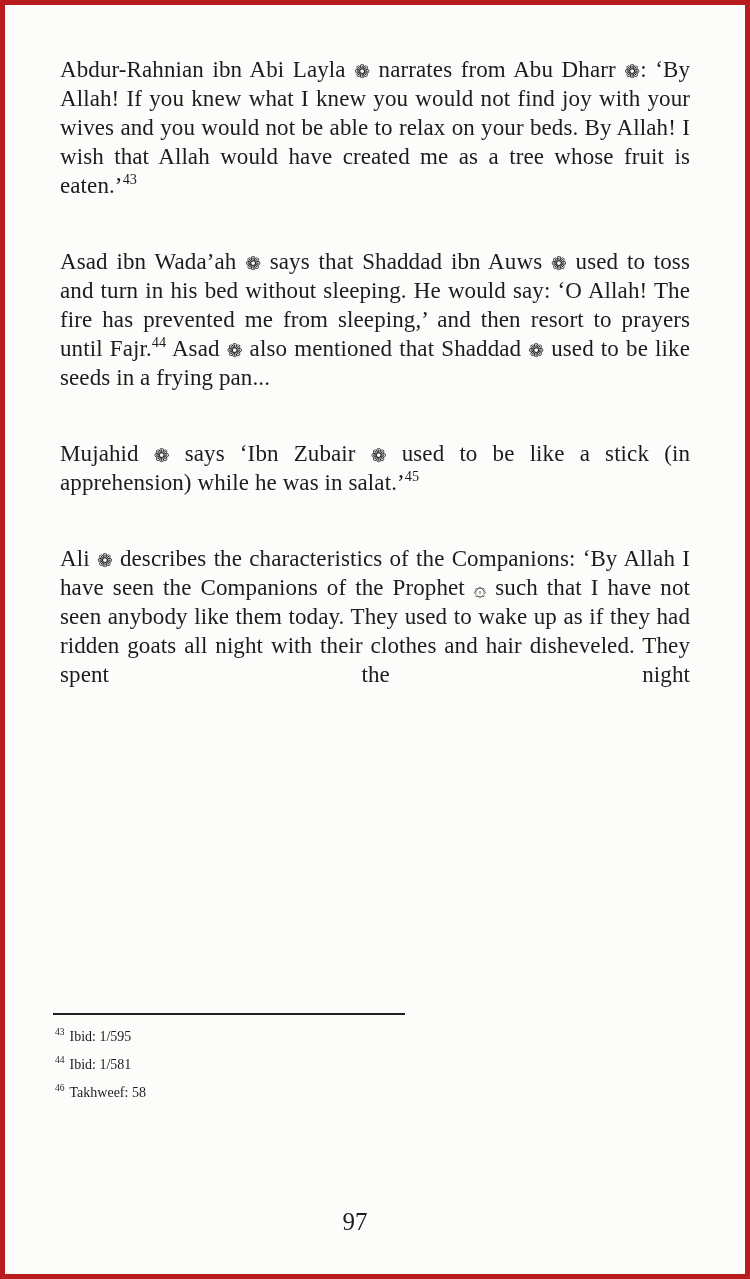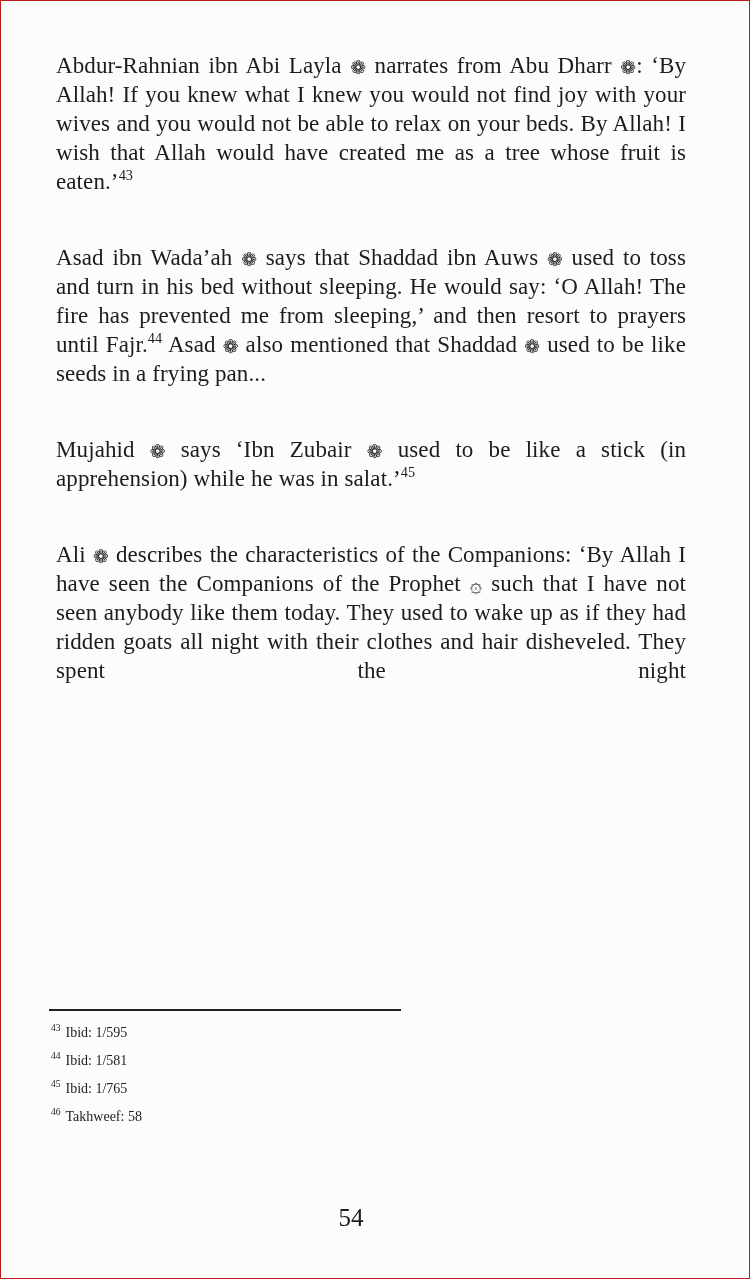--- a/index.html
+++ b/index.html
@@ -7,21 +7,21 @@
     padding: 0;
     background: #e8e8e6;
   }
   .page {
     position: relative;
     width: 750px;
     height: 1279px;
     margin: 0 auto;
     background: #fcfcfa;
     box-sizing: border-box;
-    border: 1px solid #b91c1c;
+    border: 5px solid #b91c1c;
     overflow: hidden;
     font-family: "Liberation Serif", "DejaVu Serif", serif;
     color: #1c1c1c;
   }
   .body-text {
     position: absolute;
     top: 50px;
     left: 55px;
     width: 630px;
   }
@@ -97,18 +97,17 @@
       <p class="para">Asad ibn Wada’ah <span class="sym sym-companion">❁</span> says that Shaddad ibn Auws <span class="sym sym-companion">❁</span> used to toss and turn in his bed without sleeping. He would say: ‘O Allah! The fire has prevented me from sleeping,’ and then resort to prayers until Fajr.<sup class="fn-ref">44</sup> Asad <span class="sym sym-companion">❁</span> also mentioned that Shaddad <span class="sym sym-companion">❁</span> used to be like seeds in a frying pan...</p>
       <p class="para">Mujahid <span class="sym sym-companion">❁</span> says ‘Ibn Zubair <span class="sym sym-companion">❁</span> used to be like a stick (in apprehension) while he was in salat.’<sup class="fn-ref">45</sup></p>
       <p class="para justify-last">Ali <span class="sym sym-companion">❁</span> describes the characteristics of the Companions: ‘By Allah I have seen the Companions of the Prophet <span class="sym sym-prophet">۞</span> such that I have not seen anybody like them today. They used to wake up as if they had ridden goats all night with their clothes and hair disheveled. They spent the night</p>
     </div>
 
   <div class="footnote-divider"></div>
 
   <div class="footnotes-list">
       <p class="footnote"><span class="fn-num">43</span><span>Ibid: 1/595</span></p>
       <p class="footnote"><span class="fn-num">44</span><span>Ibid: 1/581</span></p>
-      <p class="footnote"><span class="fn-num">45</span><span>Ibid: 1/765</span></p>
       <p class="footnote"><span class="fn-num">46</span><span>Takhweef: 58</span></p>
     </div>
 
-  <div class="page-number">54</div>
+  <div class="page-number">97</div>
 </div>
 
 </body></html>

